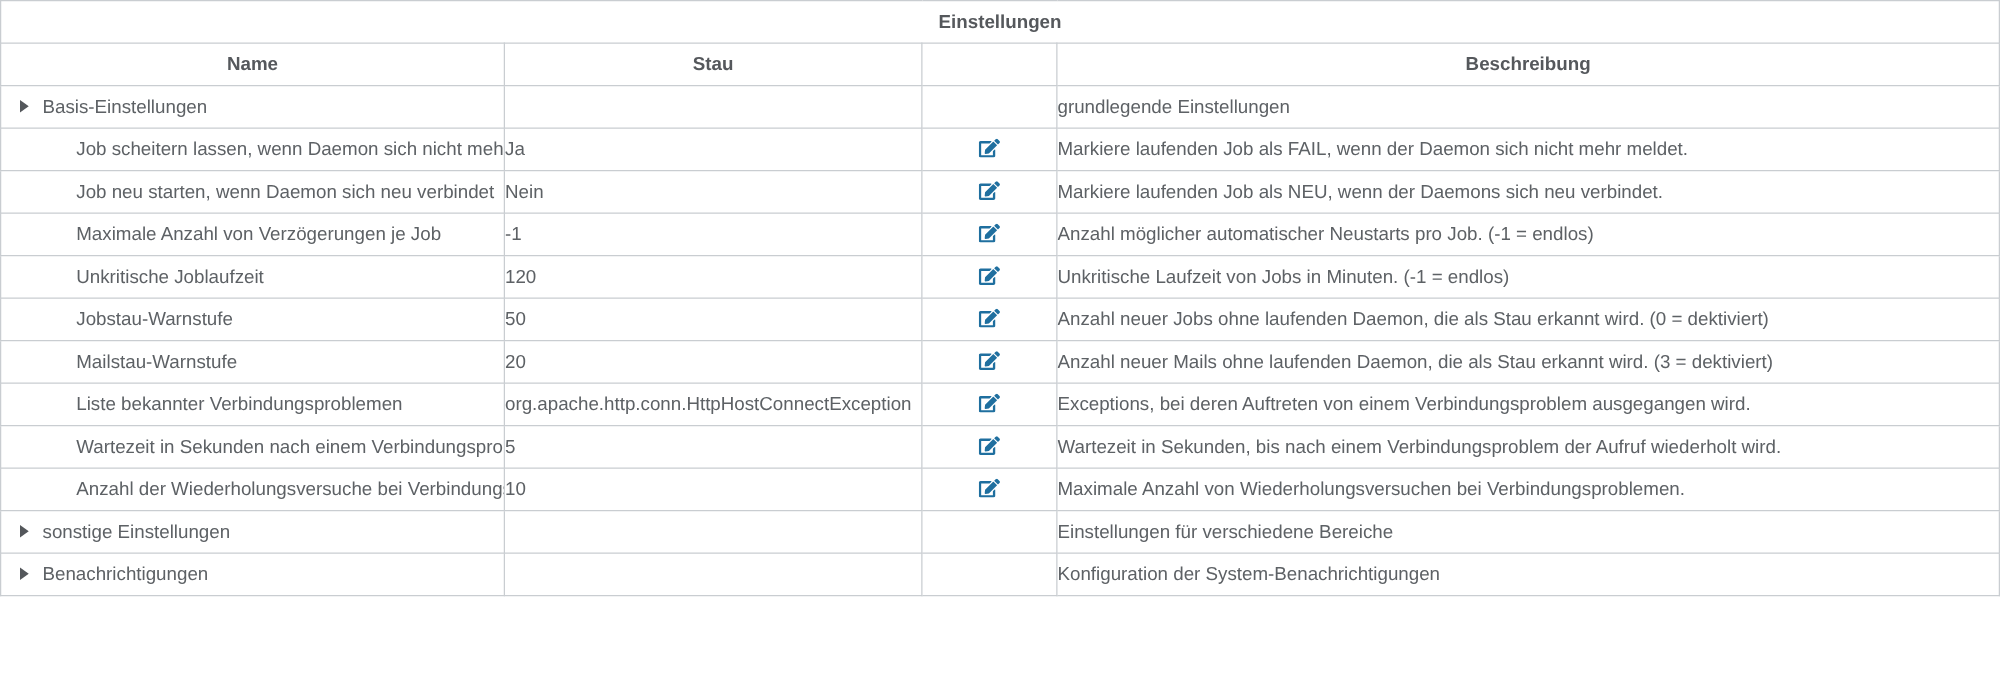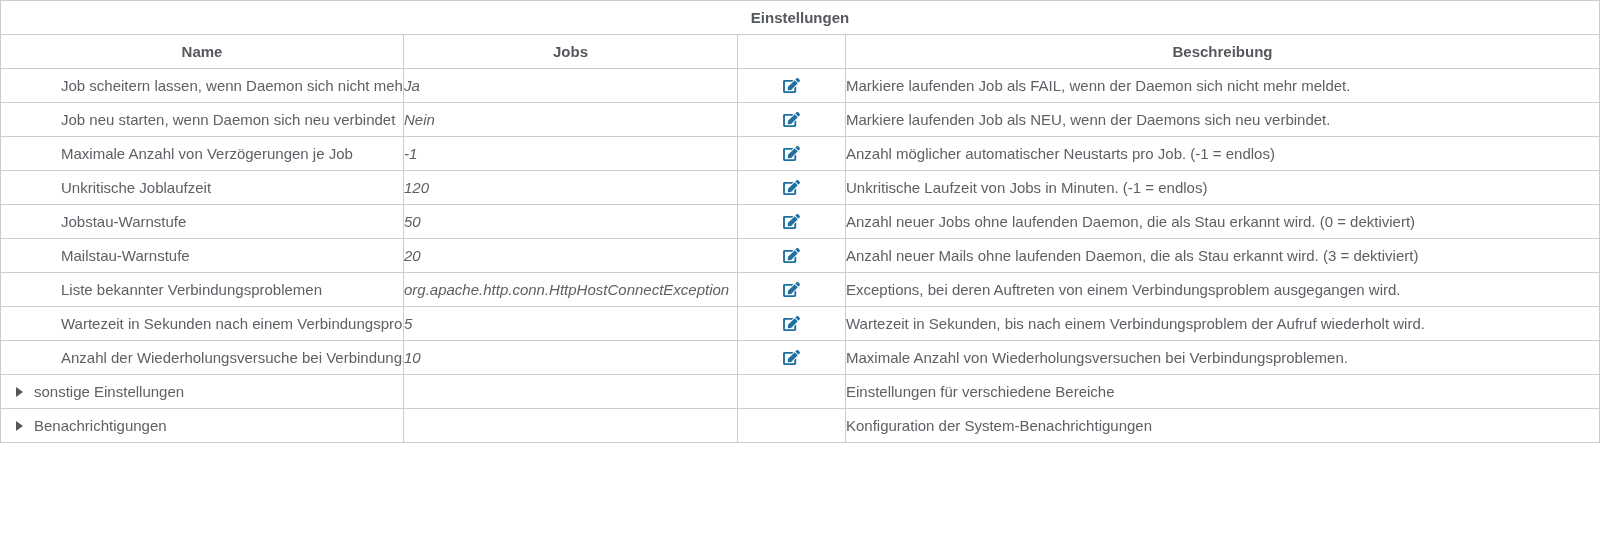--- a/index.html
+++ b/index.html
@@ -63,21 +63,20 @@
   .tri.down {
     border-left: 5px solid transparent;
     border-right: 5px solid transparent;
     border-top: 7px solid #54575b;
     margin-right: 9px;
   }
   .wert-cell {
     padding-left: 14px;
     white-space: nowrap;
     overflow: hidden;
-    font-style: italic;
   }
   .edit-cell { text-align: center; }
   .desc-cell {
     padding-left: 14px;
     white-space: nowrap;
     overflow: hidden;
   }
   .edit-btn {
     background: none;
     border: none;
@@ -98,27 +97,35 @@
     <col style="width:334px">
     <col style="width:108px">
     <col>
   </colgroup>
   <thead>
     <tr class="title-row">
       <th colspan="4">Einstellungen</th>
     </tr>
     <tr class="head-row">
       <th>Name</th>
-      <th>Jobs</th>
+      <th>Stau</th>
       <th></th>
       <th>Beschreibung</th>
     </tr>
   </thead>
   <tbody>
 
+    <tr class="group">
+      <td class="name-cell">
+        <span class="tri right"></span><span>Basis-Einstellungen</span>
+      </td>
+      <td class="wert-cell"></td>
+      <td class="edit-cell"></td>
+      <td class="desc-cell">grundlegende Einstellungen</td>
+    </tr>
 
 
     <tr class="child">
       <td class="name-cell">Job scheitern lassen, wenn Daemon sich nicht mehr meldet</td>
       <td class="wert-cell">Ja</td>
       <td class="edit-cell">
         <button class="edit-btn"><span><svg width="17" height="15" viewBox="0 0 576 512">
                 <path fill="currentColor" d="M402.6 83.2l90.2 90.2c3.8 3.8 3.8 10 0 13.8L274.4 405.6l-92.8 10.3c-12.4 1.4-22.9-9.1-21.5-21.5l10.3-92.8L388.8 83.2c3.8-3.8 10-3.8 13.8 0zm162-22.9l-48.8-48.8c-15.2-15.2-39.9-15.2-55.2 0l-35.4 35.4c-3.8 3.8-3.8 10 0 13.8l90.2 90.2c3.8 3.8 10 3.8 13.8 0l35.4-35.4c15.2-15.3 15.2-40 0-55.2zM384 346.2V448H64V128h229.8c3.2 0 6.2-1.3 8.5-3.5l40-40c7.6-7.6 2.2-20.5-8.5-20.5H48C21.5 64 0 85.5 0 112v352c0 26.5 21.5 48 48 48h352c26.5 0 48-21.5 48-48V306.2c0-10.7-12.9-16-20.5-8.5l-40 40c-2.2 2.3-3.5 5.3-3.5 8.5z"></path>
               </svg></span></button>
       </td>

